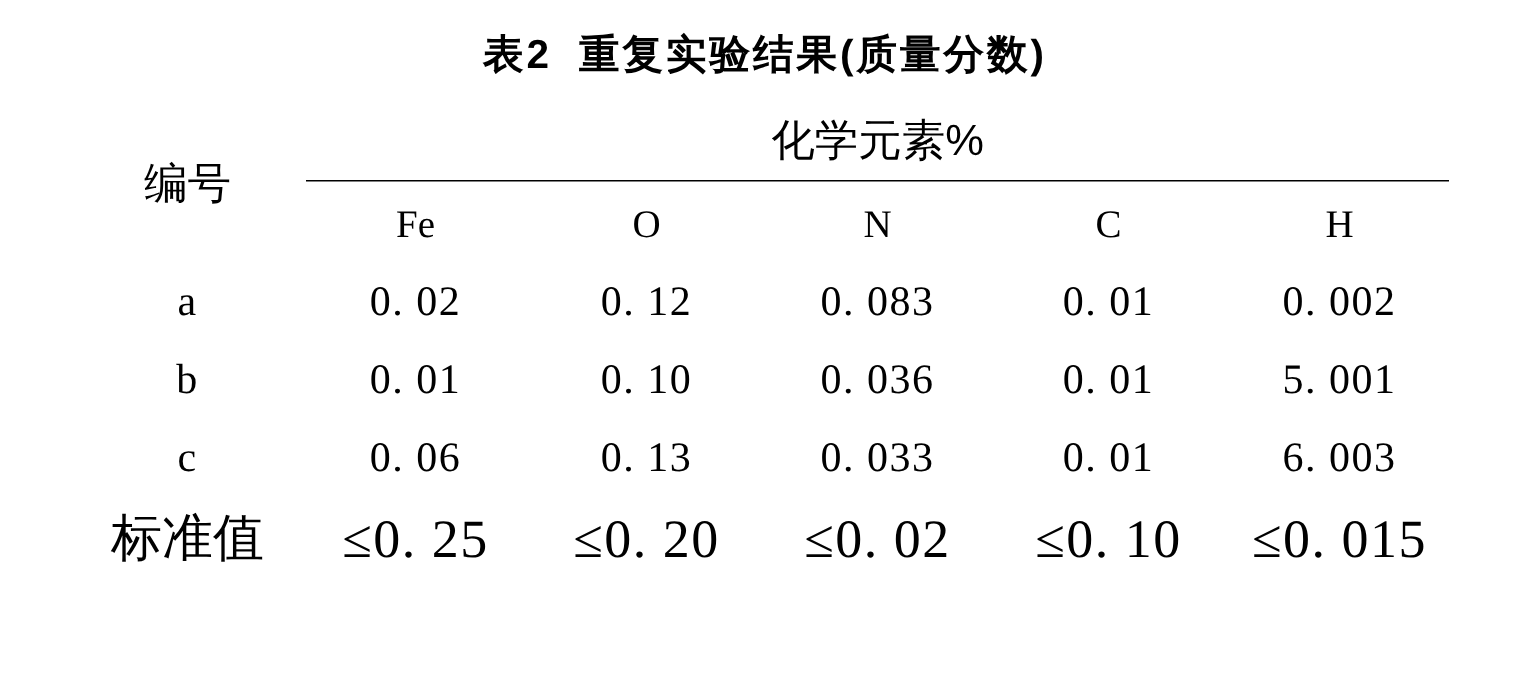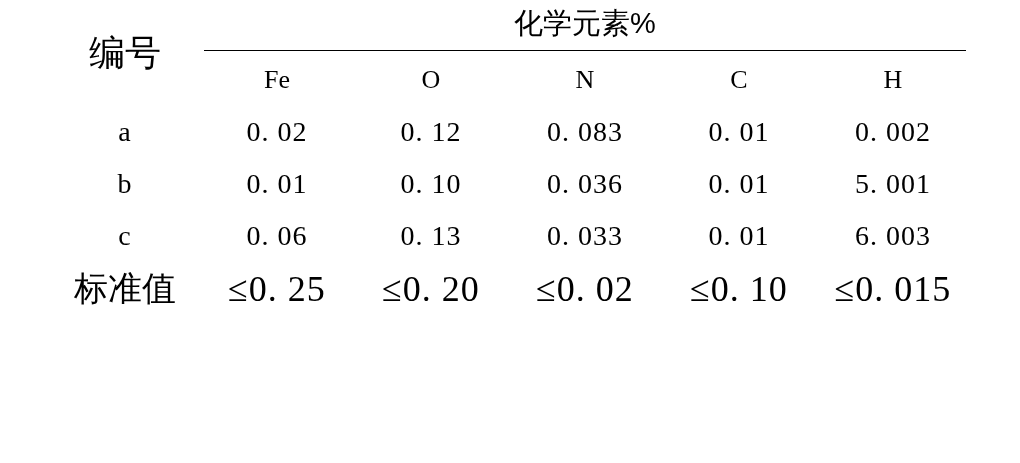--- a/index.html
+++ b/index.html
@@ -62,21 +62,21 @@
     vertical-align: middle;
   }
   .hdr-group .grp-inner {
     display: block;
     border-bottom: 1.6px solid #000;
     padding-bottom: 6px;
     margin: 0 4px;
     text-align: center;
   }
   .hdr-id {
-    font-size: 36px;
+    font-size: 29px;
     font-family: Liberation Mono, monospace;
     vertical-align: middle;
   }
   .hdr-sub {
     font-size: 26px;
     height: 52px;
     vertical-align: middle;
   }
   .body-row td {
     font-size: 28px;
@@ -96,20 +96,23 @@
     letter-spacing: 0px;
   }
   .col-id { width: 150px; }
   .col-v  { width: 154px; }
 </style>
 </head>
 <body>
 
 <div class="page">
 
+  <div class="table-caption">
+    <span>表2</span><span class="caption-gap"></span><span>重复实验结果(质量分数)</span>
+  </div>
 
   <table class="data-table">
     <colgroup>
       <col class="col-id">
       <col class="col-v">
       <col class="col-v">
       <col class="col-v">
       <col class="col-v">
       <col class="col-v">
     </colgroup>

